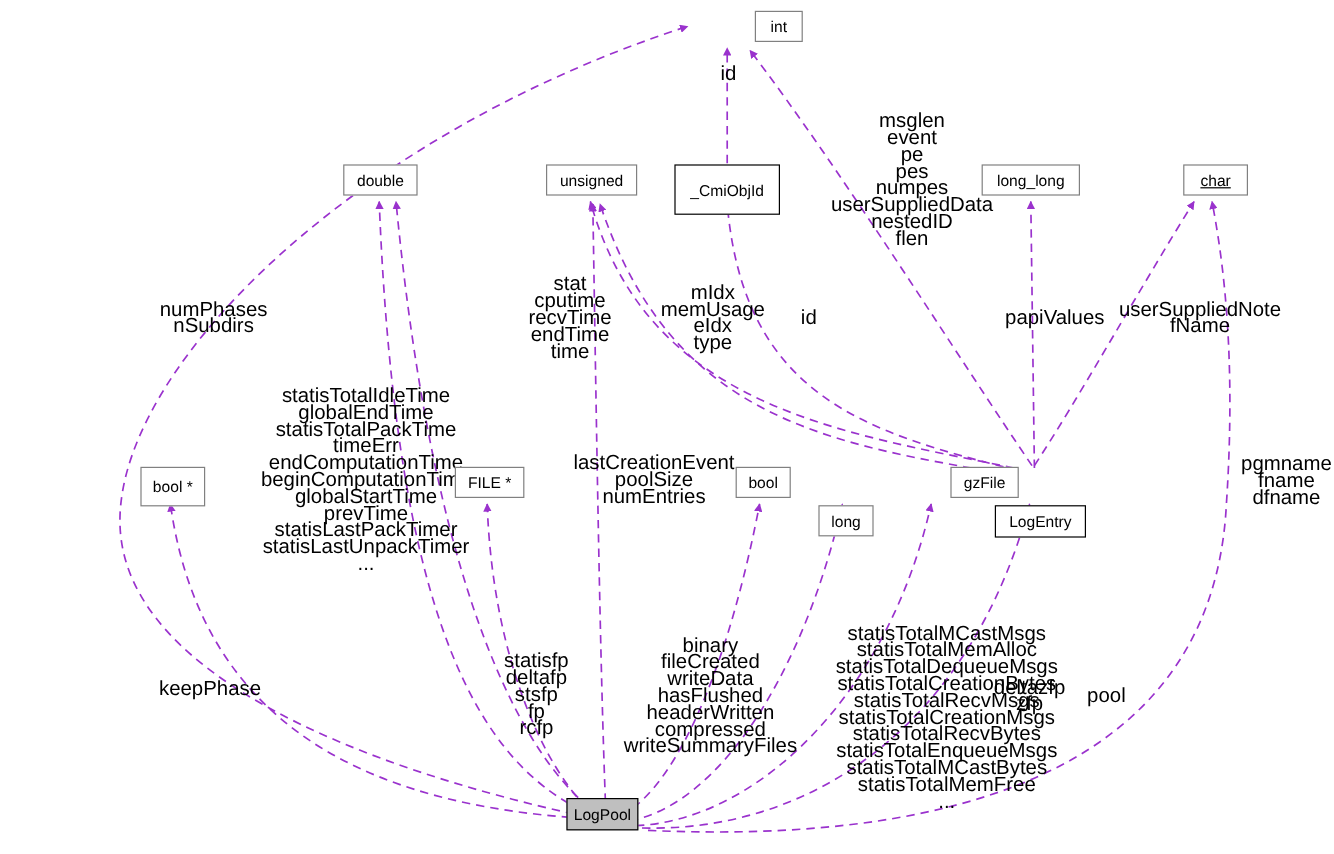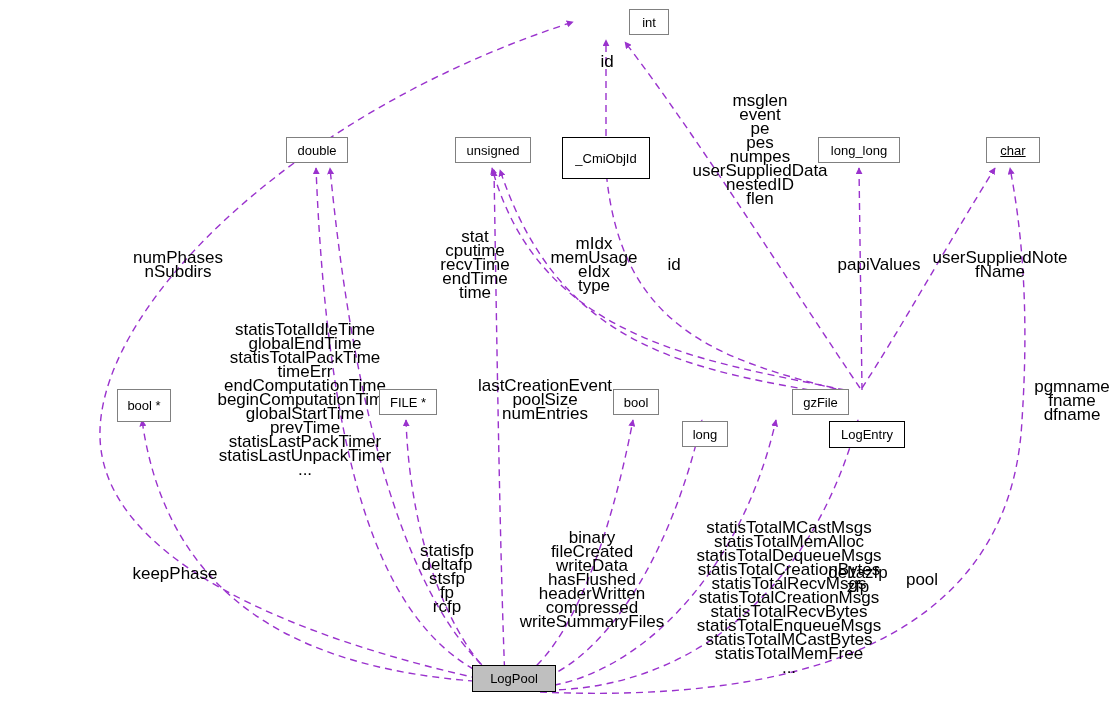--- a/index.html
+++ b/index.html
@@ -93,21 +93,21 @@
       <div class="node" style="left: 455px; top: 137px; width: 76px; height: 26px;">unsigned</div>
       <div class="node klass" style="left: 562px; top: 137px; width: 88px; height: 42px;">_CmiObjId</div>
       <div class="node" style="left: 818px; top: 137px; width: 82px; height: 26px;">long_long</div>
       <div class="node" style="left: 986px; top: 137px; width: 54px; height: 26px; text-decoration: underline;">char</div>
       <div class="node" style="left: 117px; top: 389px; width: 54px; height: 33px;">bool *</div>
       <div class="node" style="left: 379px; top: 389px; width: 58px; height: 26px;">FILE *</div>
       <div class="node" style="left: 613px; top: 389px; width: 46px; height: 26px;">bool</div>
       <div class="node" style="left: 682px; top: 389px; width: 46px; height: 26px; margin-top: 32px;">long</div>
       <div class="node" style="left: 751px; top: 389px; width: 57px; height: 26px; margin-left: 41px;">gzFile</div>
       <div class="node klass" style="left: 829px; top: 389px; width: 76px; height: 27px; margin-top: 32px;">LogEntry</div>
-      <div class="node focus" style="left: 472px; top: 665px; width: 84px; height: 27px;">LogPool</div>
+      <div class="node focus" style="left: 472px; top: 665px; width: 60px; height: 27px;">LogPool</div>
     </div>
   <div id="label-layer">
       <div class="edge-label" style="left: 607px; top: 55px;">id</div>
       <div class="edge-label" style="left: 760px; top: 94px;">msglen
 event
 pe
 pes
 numpes
 userSuppliedData
 nestedID

